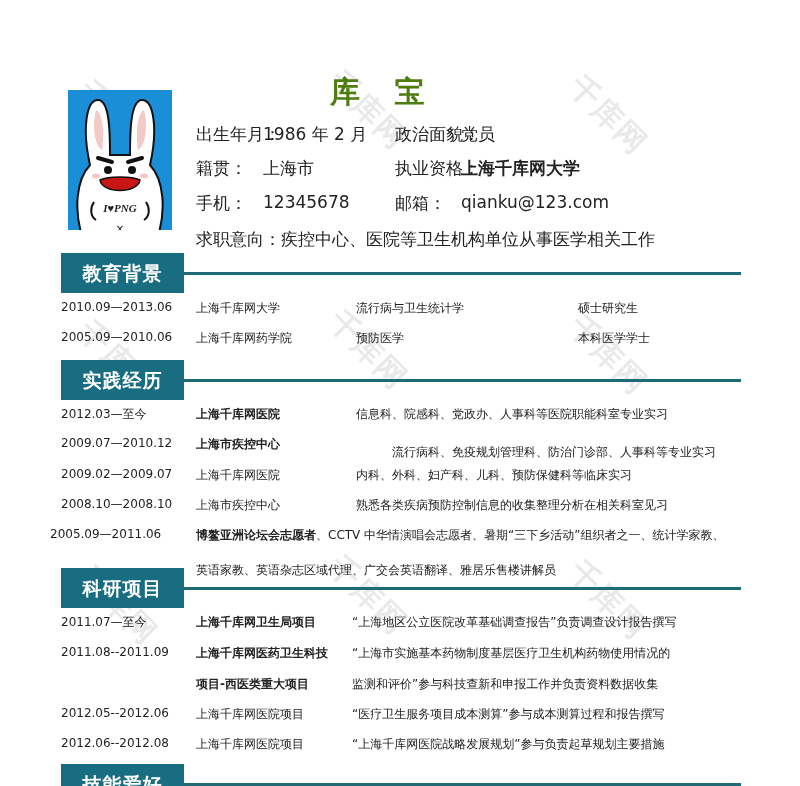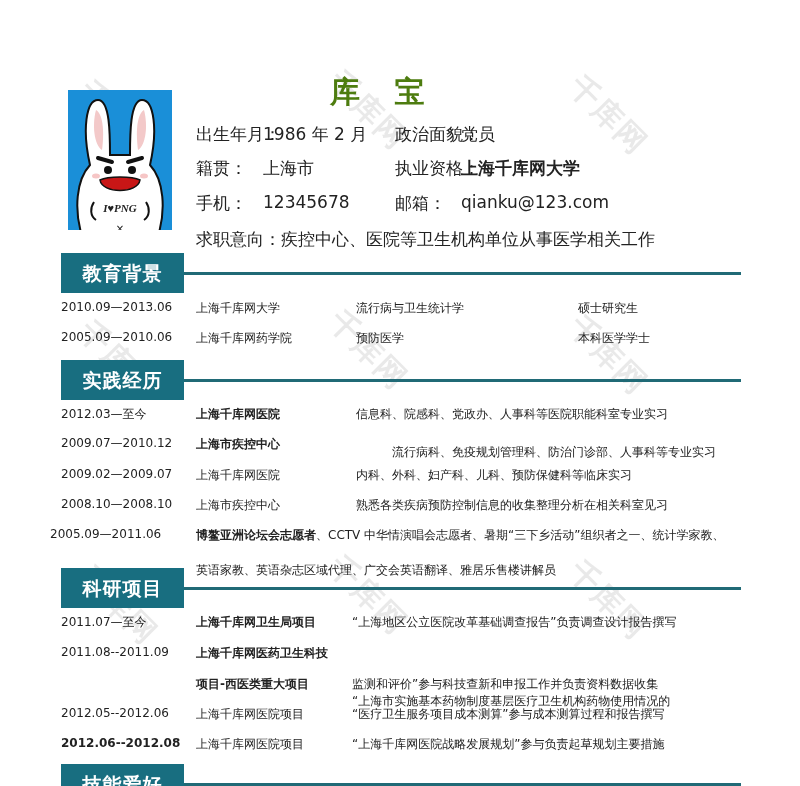--- a/index.html
+++ b/index.html
@@ -110,27 +110,27 @@
 
 <div class="sec-box" style="top:568px;">科研项目</div>
 <div class="sec-line" style="top:587px;"></div>
 
 <div class="row" style="left:61px;top:614px;">2011.07—至今</div>
 <div class="row b" style="left:196px;top:614px;">上海千库网卫生局项目</div>
 <div class="row" style="left:352px;top:614px;">“上海地区公立医院改革基础调查报告”负责调查设计报告撰写</div>
 
 <div class="row" style="left:61px;top:645px;">2011.08--2011.09</div>
 <div class="row b" style="left:196px;top:645px;">上海千库网医药卫生科技</div>
-<div class="row" style="left:352px;top:645px;margin-top:48px;">“上海市实施基本药物制度基层医疗卫生机构药物使用情况的</div>
+<div class="row" style="left:352px;top:645px;">“上海市实施基本药物制度基层医疗卫生机构药物使用情况的</div>
 
 <div class="row b" style="left:196px;top:676px;">项目-西医类重大项目</div>
 <div class="row" style="left:352px;top:676px;"> 监测和评价”参与科技查新和申报工作并负责资料数据收集</div>
 
 <div class="row" style="left:61px;top:706px;">2012.05--2012.06</div>
 <div class="row" style="left:196px;top:706px;">上海千库网医院项目</div>
 <div class="row" style="left:352px;top:706px;">“医疗卫生服务项目成本测算”参与成本测算过程和报告撰写</div>
 
-<div class="row" style="left:61px;top:736px;font-weight:bold;">2012.06--2012.08</div>
+<div class="row" style="left:61px;top:736px;">2012.06--2012.08</div>
 <div class="row" style="left:196px;top:736px;">上海千库网医院项目</div>
 <div class="row" style="left:352px;top:736px;">“上海千库网医院战略发展规划”参与负责起草规划主要措施</div>
 
 <div class="sec-box" style="top:764px;">技能爱好</div>
 <div class="sec-line" style="top:783px;"></div>
 
 </body></html>

